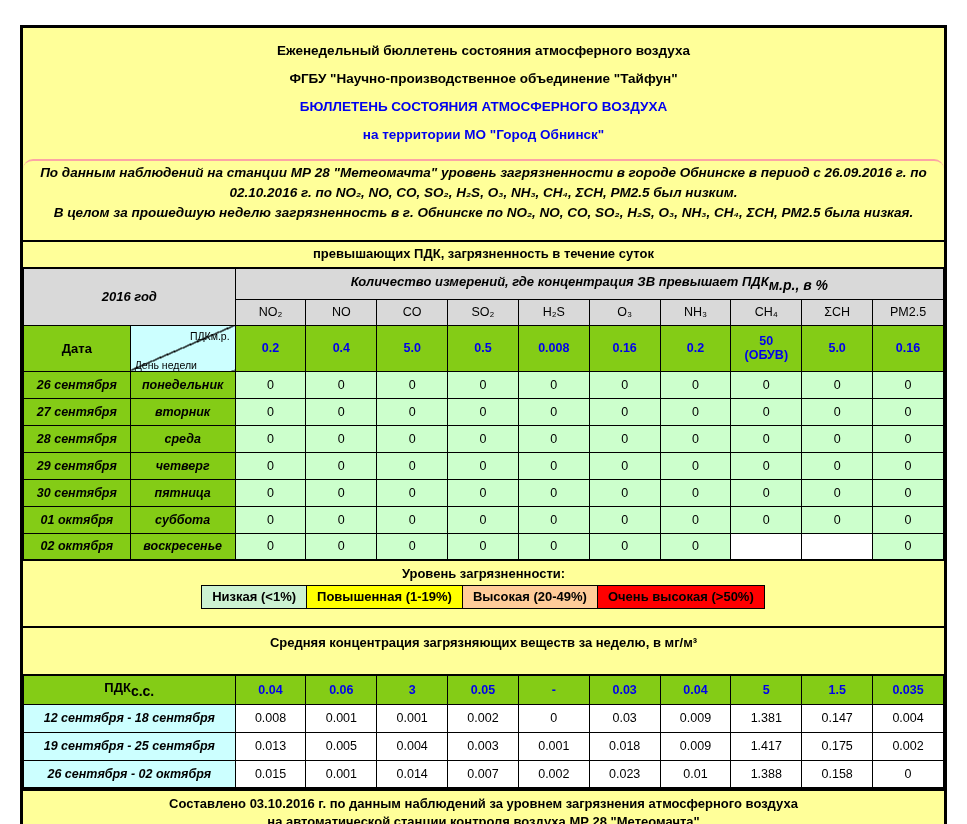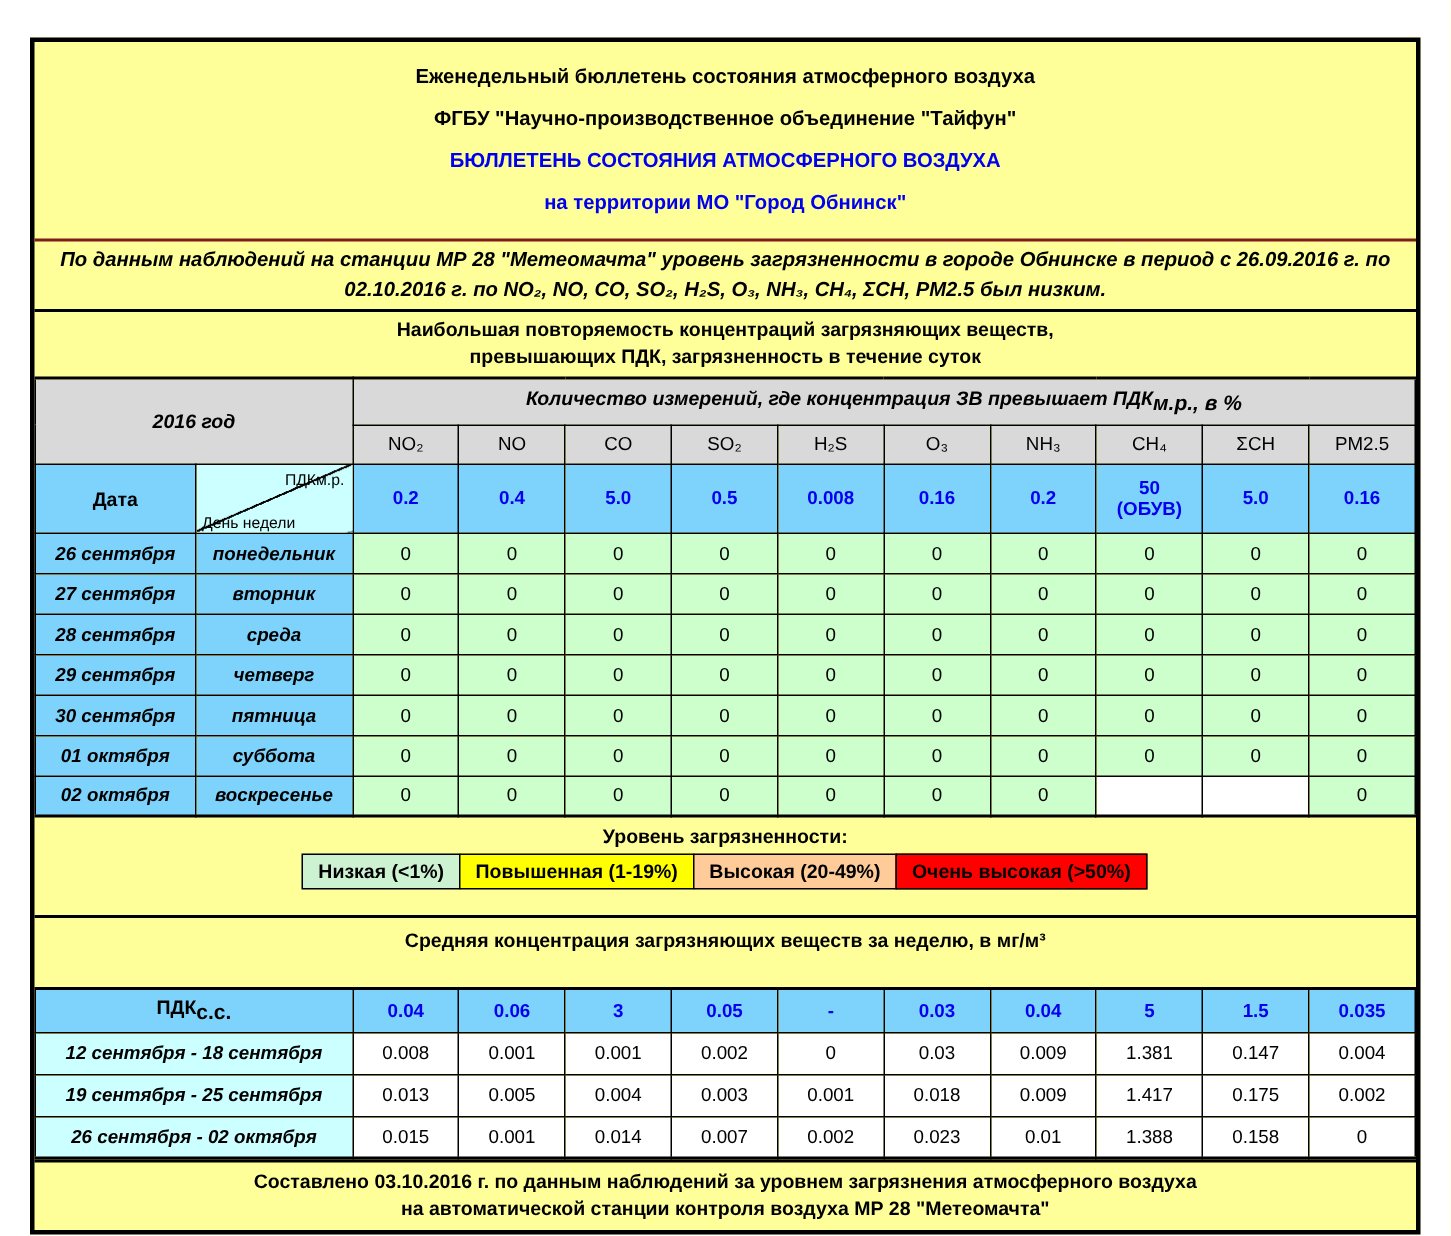--- a/index.html
+++ b/index.html
@@ -6,30 +6,30 @@
   html, body { width: 967px; height: 824px; background: #ffffff; font-family: "Liberation Sans", "DejaVu Sans", sans-serif; }
   .sheet {
     position: absolute; left: 20px; top: 25px; width: 927px;
     border: 3px solid #000; background: #ffff99; color: #000;
   }
   
   .title-block { padding: 9px 0 10px; text-align: center; }
   .title-block p { font-size: 13.5px; font-weight: bold; line-height: 28px; }
   .title-block .blue { color: #0000ee; }
   
-  .summary-block { border-top: 2px solid #7f1d1d; padding: 2px 8px 3px; text-align: center; }
+  .summary-block { border-top: 2px solid #fca5a5; padding: 2px 8px 17px; text-align: center; border-radius: 10px; }
   .summary-block p { font-size: 13.5px; font-weight: bold; font-style: italic; line-height: 20px; }
   
   .section-title { border-top: 2px solid #000; padding: 3px 0 4px; text-align: center; }
   .section-title p { font-size: 13px; font-weight: bold; line-height: 18px; }
   
   table { width: 100%; border-collapse: collapse; table-layout: fixed; border-top: 2px solid #000; border-bottom: 2px solid #000; }
   td { border: 1px solid #000; text-align: center; vertical-align: middle; font-size: 12.5px; overflow: hidden; }
   .hdr-gray { background: #d9d9d9; }
-  .cyan { background: #7dd3fc; }
+  .cyan { background: #84cc16; }
   .green { background: #ccffcc; }
   td.blank { background: #ffffff; }
   .year-cell { font-weight: bold; font-style: italic; font-size: 13px; }
   .meas-cell { font-weight: bold; font-style: italic; font-size: 13px; height: 31px; }
   .meas-cell sub, .pdk-label sub { font-size: 14px; font-weight: bold; }
   tr.chem-row { height: 26px; }
   tr.pdk-row { height: 46px; }
   td.pdk-val { color: #0000ee; font-weight: bold; white-space: pre-line; }
   td.date-label { font-weight: bold; font-size: 13px; }
   .diag {
@@ -64,24 +64,24 @@
 
   <div class="title-block">
     <p>Еженедельный бюллетень состояния атмосферного воздуха</p>
     <p>ФГБУ "Научно-производственное объединение "Тайфун"</p>
     <p class="blue">БЮЛЛЕТЕНЬ СОСТОЯНИЯ АТМОСФЕРНОГО ВОЗДУХА</p>
     <p class="blue">на территории МО "Город Обнинск"</p>
   </div>
 
   <div class="summary-block">
     <p>По данным наблюдений на станции МР 28 "Метеомачта" уровень загрязненности в городе Обнинске в период с 26.09.2016 г. по 02.10.2016 г. по NO₂, NO, CO, SO₂, H₂S, O₃, NH₃, CH₄, ΣCH, PM2.5 был низким.</p>
+    <p>В целом за прошедшую неделю загрязненность в г. Обнинске по NO₂, NO, CO, SO₂, H₂S, O₃, NH₃, CH₄, ΣCH, PM2.5 была низкая.</p>
   </div>
 
   <div class="section-title">
-    <p>Наибольшая повторяемость концентраций загрязняющих веществ,</p>
     <p>превышающих ПДК, загрязненность в течение суток</p>
   </div>
 
   <table>
     <colgroup>
       <col style="width:11.6%">
         <col style="width:11.4%">
       <col style="width:7.7%">
         <col style="width:7.7%">
         <col style="width:7.7%">

